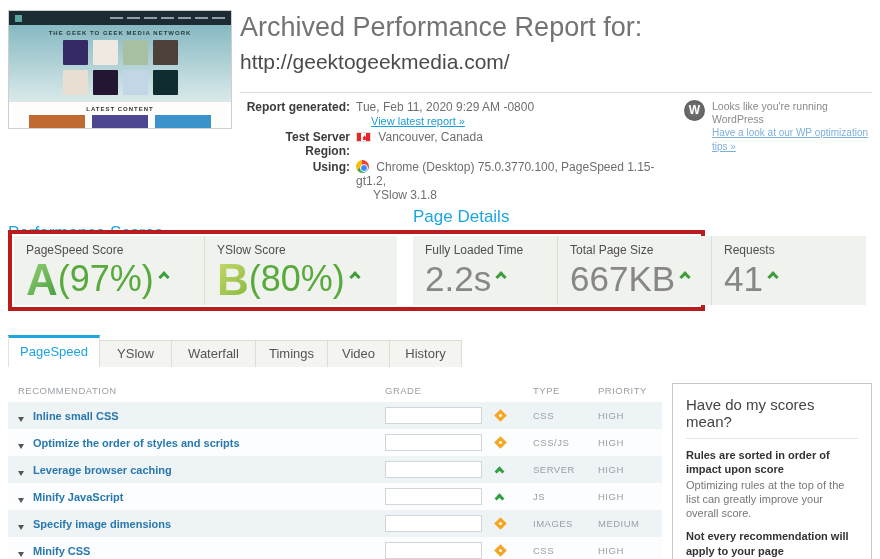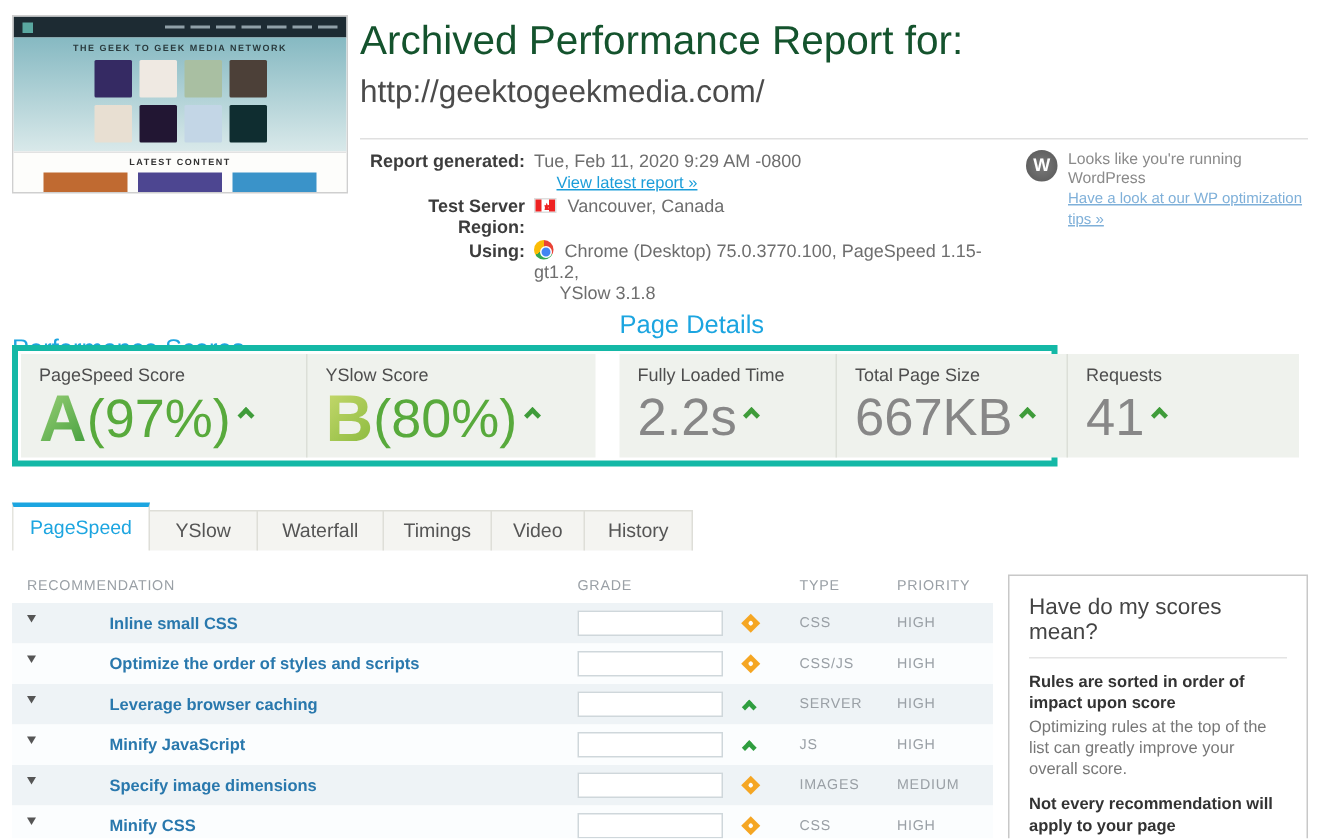--- a/index.html
+++ b/index.html
@@ -16,21 +16,21 @@
   .thumb-hero { height:76px; background:linear-gradient(#86b9c2, #d9e9ea); text-align:center; }
   .thumb-title { font-size:6px; font-weight:bold; letter-spacing:1px; color:#2a3b3e; text-transform:uppercase; padding-top:5px; }
   .tiles { display:flex; flex-wrap:wrap; width:124px; margin:4px auto 0; gap:5px; justify-content:center; }
   .tiles i { display:block; width:25px; height:25px; border-radius:1px; }
   .thumb-latest { background:#fdfdfb; border-top:1px solid #e2e2e2; height:29px; text-align:center; }
   .thumb-latest-title { font-size:6px; font-weight:bold; letter-spacing:1px; color:#333; text-transform:uppercase; padding-top:4px; }
   .thumb-imgs { display:flex; justify-content:center; gap:7px; margin-top:3px; }
   .thumb-imgs i { display:block; width:56px; height:14px; }
 
   
-  .page-title { position:absolute; left:240px; top:12px; font-size:27px; color:#14532d; }
+  .page-title { position:absolute; left:240px; top:12px; font-size:27px; color:#737373; }
   .page-url { position:absolute; left:240px; top:50px; font-size:21px; color:#4b4b4b; }
   .hdr-divider { position:absolute; left:240px; top:92px; width:632px; border-top:1px solid #e0e0e0; }
 
   .meta { position:absolute; left:240px; top:100px; width:440px; font-size:12px; }
   .meta-row { display:flex; margin-bottom:2px; }
   .meta-label { width:116px; text-align:right; font-weight:bold; color:#3c3c3c; padding-right:6px; flex:none; }
   .meta-value { color:#6e6e6e; }
   .meta-link { font-size:11px; color:#1b9dd9; text-decoration:underline; cursor:pointer; display:inline-block; margin-top:1px;margin-left:15px; }
   .flag { display:inline-block; width:15px; height:10px; position:relative; background:#fff; border:1px solid #ddd; vertical-align:-1px; margin-right:4px; }
   .flag::before, .flag::after { content:""; position:absolute; top:0; bottom:0; width:4px; background:#e22; }
@@ -43,21 +43,21 @@
 
   .wp-note { position:absolute; left:684px; top:100px; display:flex; gap:7px; width:190px; }
   .wp-ico { width:21px; height:21px; border-radius:50%; background:radial-gradient(#7b7b7b, #555); color:#fff; font-weight:bold; font-size:12px; text-align:center; line-height:21px; flex:none; }
   .wp-text { font-size:10.5px; color:#8a8a8a; line-height:1.25; }
   .wp-link { color:#7fb0d9; text-decoration:underline; font-size:10px; cursor:pointer; }
 
   
   .sec-title { position:absolute; font-size:17px; color:#1ca5e0; }
   #perf-title { left:8px; top:223px; }
   #pd-title { left:413px; top:207px; }
-  .red-box { position:absolute; left:8px; top:230px; width:697px; height:81px; border:4px solid #14b8a6; background:#fff; display:flex; padding:2px; }
+  .red-box { position:absolute; left:8px; top:230px; width:697px; height:81px; border:4px solid #b91c1c; background:#fff; display:flex; padding:2px; }
   .card-group { display:flex; background:#eff2ed; height:100%; }
   .group-scores { width:383px; }
   .group-details { width:453px; margin-left:16px; }
   .score-card { padding:7px 12px 0; border-right:1px solid #dcdfd8; position:relative; }
   .score-card:last-child { border-right:none; }
   .card-label { font-size:12px; color:#4e4e4e; margin-bottom:2px; }
   .big-row { display:flex; align-items:flex-start; }
   .grade-letter { font-size:44px; font-weight:bold; line-height:0.95;
     background:linear-gradient(135deg,#9ed27a,#3f9c3a); -webkit-background-clip:text; background-clip:text; color:transparent; }
   .grade-letter.b { background:linear-gradient(135deg,#c7d96e,#86b83a); -webkit-background-clip:text; background-clip:text; }
@@ -72,21 +72,21 @@
   .tab { height:27px; background:#f4f4f1; border:1px solid #deded8; border-bottom:none; border-left:none; color:#555; font-size:13px; text-align:center; line-height:26px; cursor:pointer; }
   .tab:first-child { border-left:1px solid #deded8; }
   .tab.active { height:32px; background:#fff; border-top:3px solid #1ca5e0; color:#1ca5e0; line-height:28px; border-left:1px solid #e4e4de; }
 
   
   .tbl { position:absolute; left:8px; top:378px; width:654px; }
   .tbl-head { display:flex; height:24px; align-items:center; font-size:9.5px; letter-spacing:0.5px; color:#9aa0a6; }
   .tbl-row { display:flex; height:27px; align-items:center; font-size:11px; cursor:pointer; }
   .tbl-row:nth-child(odd) { background:#eef3f6; }
   .tbl-row:nth-child(even) { background:#fbfdfe; }
-  .c-rec { width:377px; padding-left:10px; display:flex; align-items:flex-start;gap:40px; }
+  .c-rec { width:377px; padding-left:10px; display:flex; align-items:flex-end; }
   .c-grade { width:148px; display:flex; align-items:center; }
   .c-type { width:65px; font-size:9.5px; color:#9aa0a6; letter-spacing:0.5px; }
   .c-pri { width:52px; font-size:9.5px; color:#9aa0a6; letter-spacing:0.5px; }
   .h-rec { width:377px; padding-left:10px; } .h-grade { width:148px; } .h-type { width:65px; } .h-pri { width:64px; }
   .tri { width:0; height:0; border-left:3.5px solid transparent; border-right:3.5px solid transparent; border-top:5px solid #555; margin-right:9px; flex:none; }
   .rec-label { color:#2978ad; font-weight:bold; }
   .bar { width:97px; height:17px; background:#fff; border:1px solid #cfd7db; position:relative; flex:none; }
   .bar-fill { height:100%; background:linear-gradient(#4cb32c,#3a9e1f); }
   .bar-text { position:absolute; left:5px; top:0; line-height:16px; font-size:9px; font-weight:bold; color:#fff; white-space:nowrap; }
   .chg { margin-left:14px; flex:none; }

